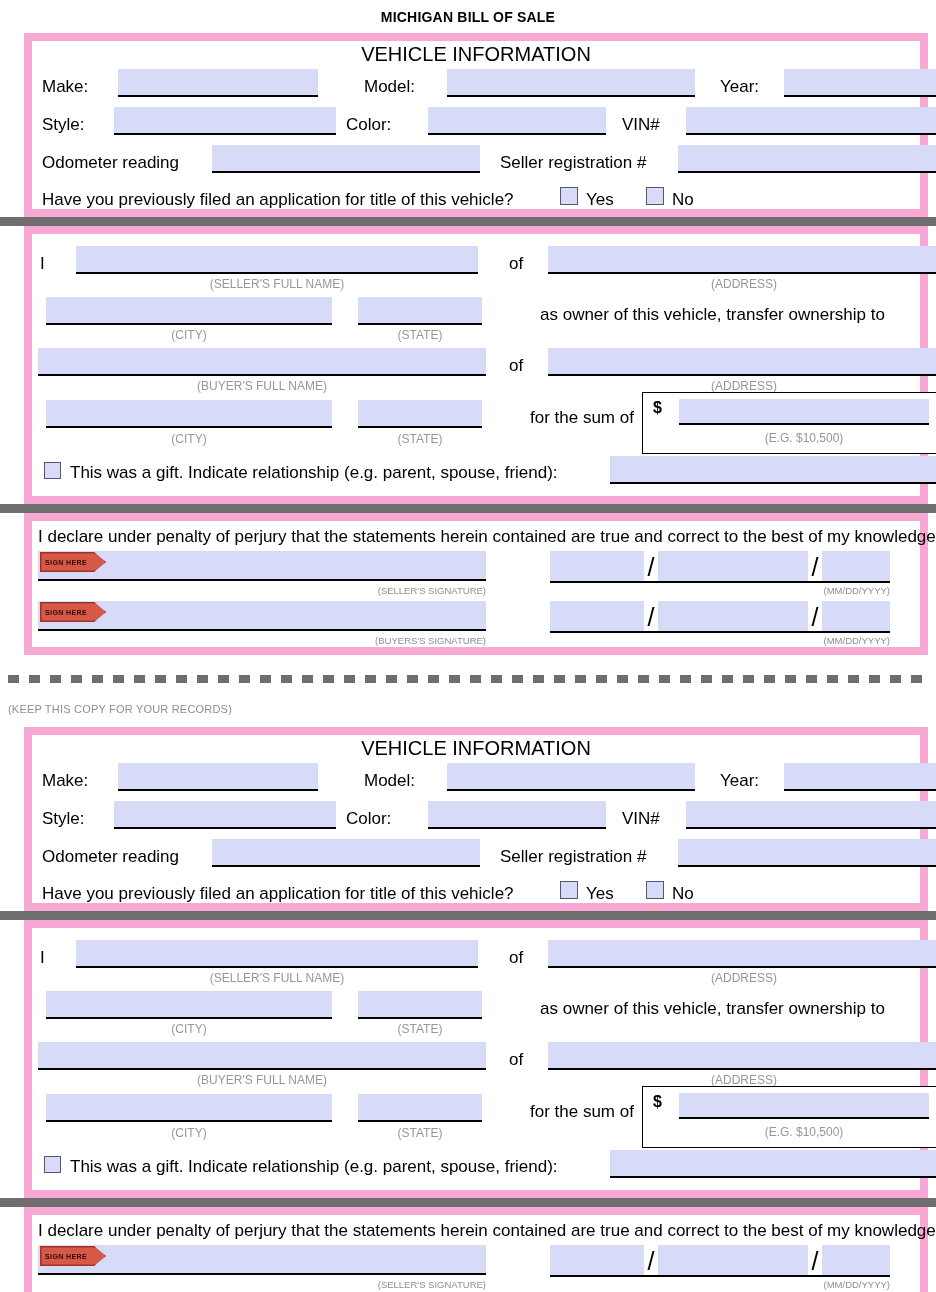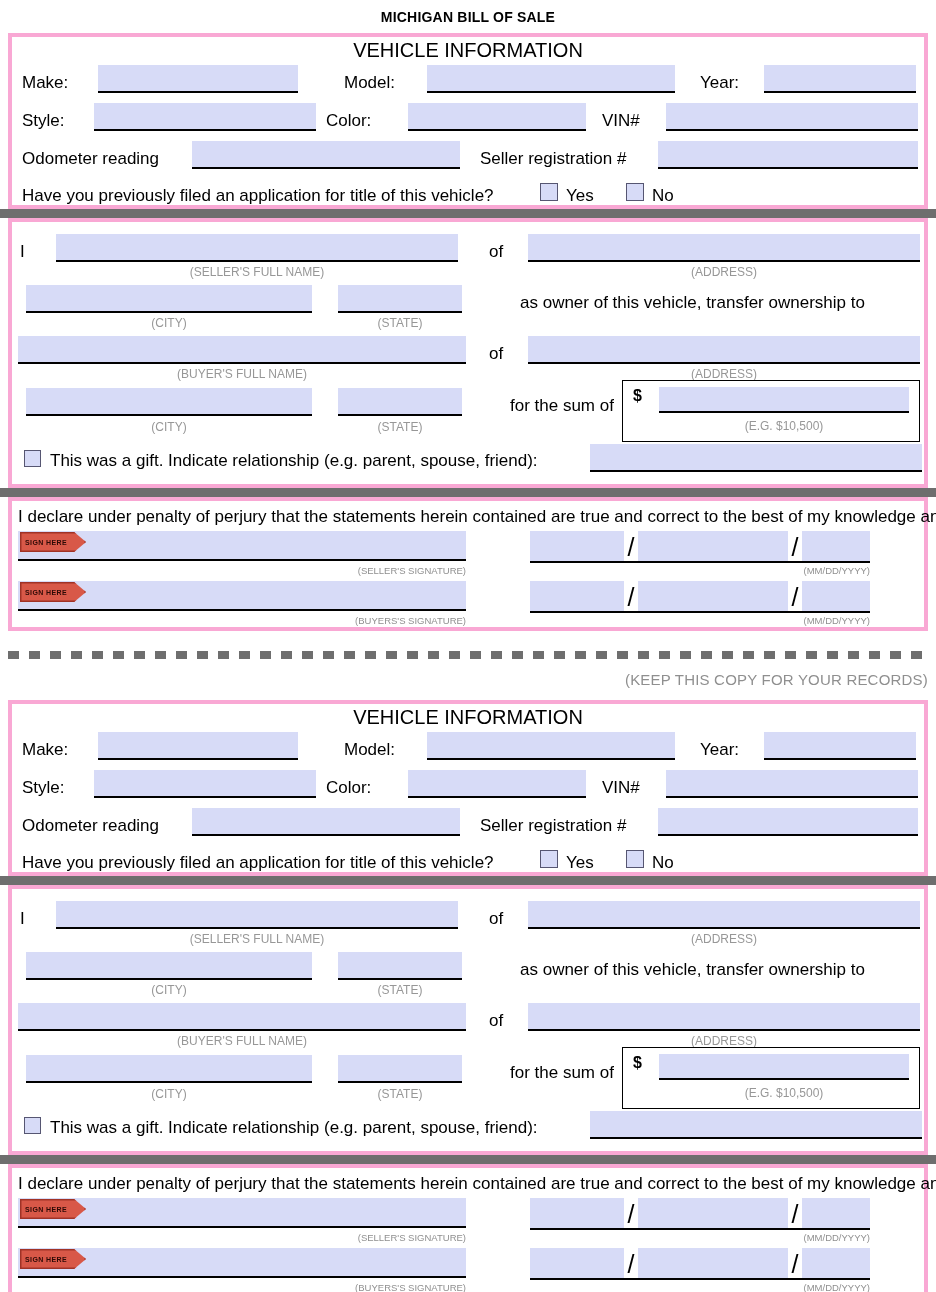--- a/index.html
+++ b/index.html
@@ -1,40 +1,40 @@
 <!DOCTYPE html>
 <html><head>
 <meta charset="utf-8">
 <style>
   html,body{margin:0;padding:0;background:#fff;}
   body{width:936px;font-family:"Liberation Sans","DejaVu Sans",sans-serif;color:#000;}
   #page{width:936px;padding:0;}
   h1#page-title{margin:9px 0 8px 0;text-align:center;font-size:14px;font-weight:bold;letter-spacing:.2px;}
   .copy-mount{padding:0 8px;}
-  .section{position:relative;border:4px solid #f9a8d4;background:#fff;}
+  .section{position:relative;border:8px solid #f9a8d4;background:#fff;margin-left:16px;}
   .s1{height:168px;}
   .s2{height:262px;}
   .s3{height:126px;}
   .graybar{height:9px;background:#6e6e6e;margin:0 -8px;}
   .sec-header{position:absolute;left:0;right:0;top:2px;text-align:center;font-size:20px;}
   .lbl{position:absolute;font-size:17px;white-space:nowrap;line-height:20px;}
   .field{position:absolute;background:#d7dbf7;border:none;border-bottom:2px solid #000;height:28px;box-sizing:border-box;font:15px "Liberation Sans","DejaVu Sans",sans-serif;padding:0 4px;outline:none;}
   .cap{position:absolute;color:#979797;font-size:12px;text-align:center;white-space:nowrap;}
   .sigcap{position:absolute;color:#8f8f8f;font-size:9.5px;text-align:right;white-space:nowrap;}
   .checkbox{position:absolute;width:18px;height:18px;background:#d7dbf7;border:1.5px solid #565672;box-sizing:border-box;cursor:pointer;}
   .sumbox{position:absolute;border:1px solid #000;background:#fff;box-sizing:border-box;}
   .dollar{position:absolute;font-size:16px;font-weight:bold;}
   .dategroup{position:absolute;display:flex;align-items:stretch;height:30px;border-bottom:2px solid #000;box-sizing:content-box;}
   .dseg{background:#d7dbf7;border:none;height:100%;min-width:0;font:15px "Liberation Sans","DejaVu Sans",sans-serif;padding:0 3px;outline:none;box-sizing:border-box;}
   .dslash{width:14px;text-align:center;font-size:25px;line-height:32px;flex:0 0 14px;}
   .sign-tag{position:absolute;width:66px;height:20px;background:#d85848;clip-path:polygon(0 0,82% 0,100% 50%,82% 100%,0 100%);box-shadow:inset 0 0 0 1.5px #a03226;display:flex;align-items:center;cursor:pointer;}
   .sign-tag span{font-size:7px;font-weight:bold;color:#2e0a06;letter-spacing:.4px;margin-left:5px;white-space:nowrap;}
   .divider{margin:20px 8px 12px 8px;}
   .dashes{height:8px;background:repeating-linear-gradient(90deg,#6e6e6e 0 11px,transparent 11px 21px);}
-  .keep-note{margin-top:12px;text-align:right;color:#8f8f8f;font-size:15px;letter-spacing:.2px;}
+  .keep-note{margin-top:20px;text-align:left;color:#8f8f8f;font-size:11px;letter-spacing:.2px;}
   .statement{position:absolute;left:6px;top:6px;font-size:17px;white-space:nowrap;}
 </style>
 </head>
 <body>
 
 <div id="page">
   <h1 id="page-title">MICHIGAN BILL OF SALE</h1>
   <div class="copy-mount" id="copy1-mount">
   <div class="copy">
 

